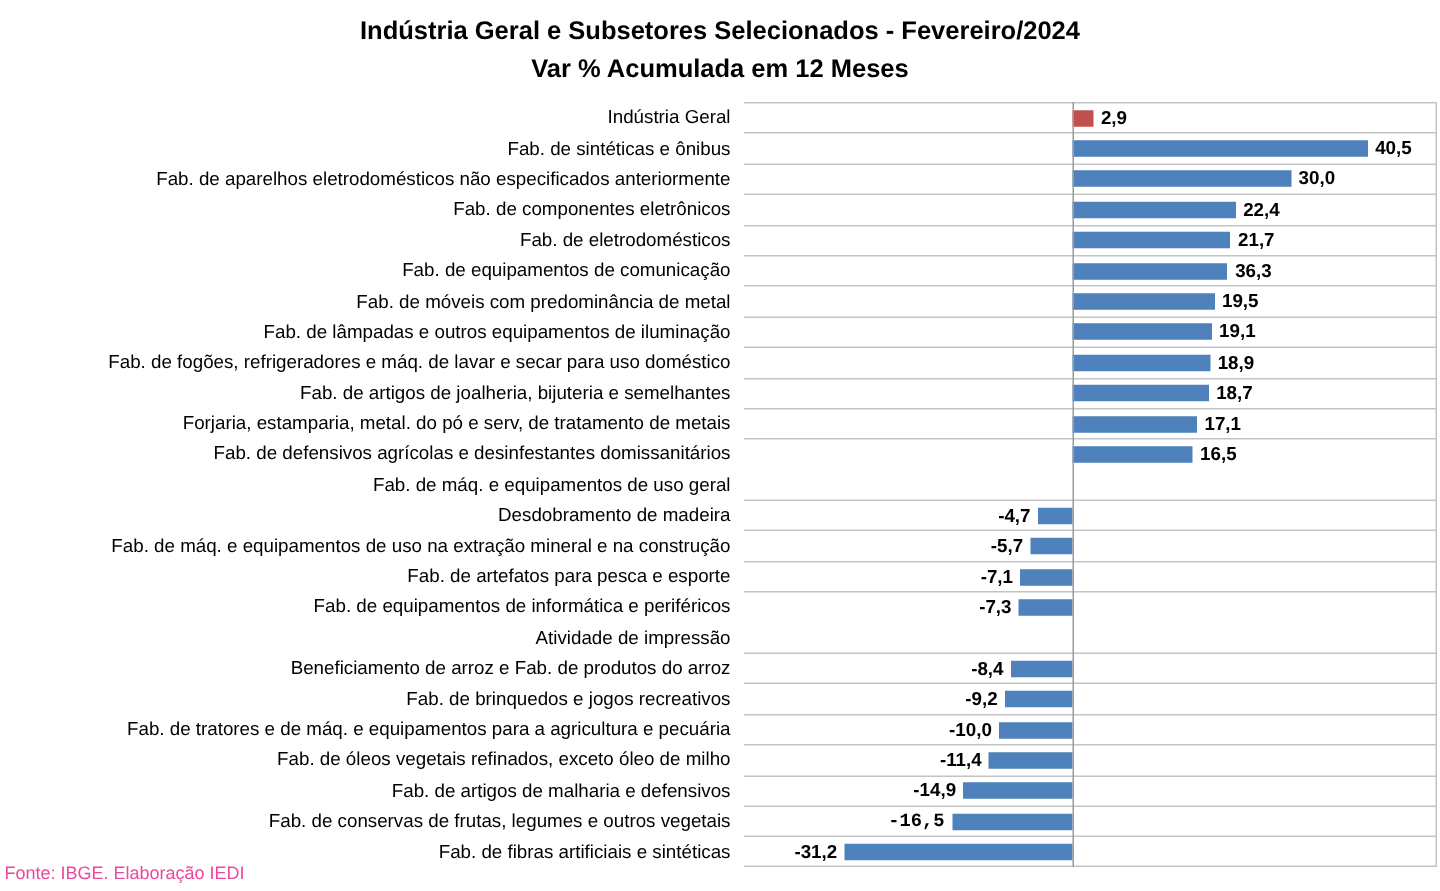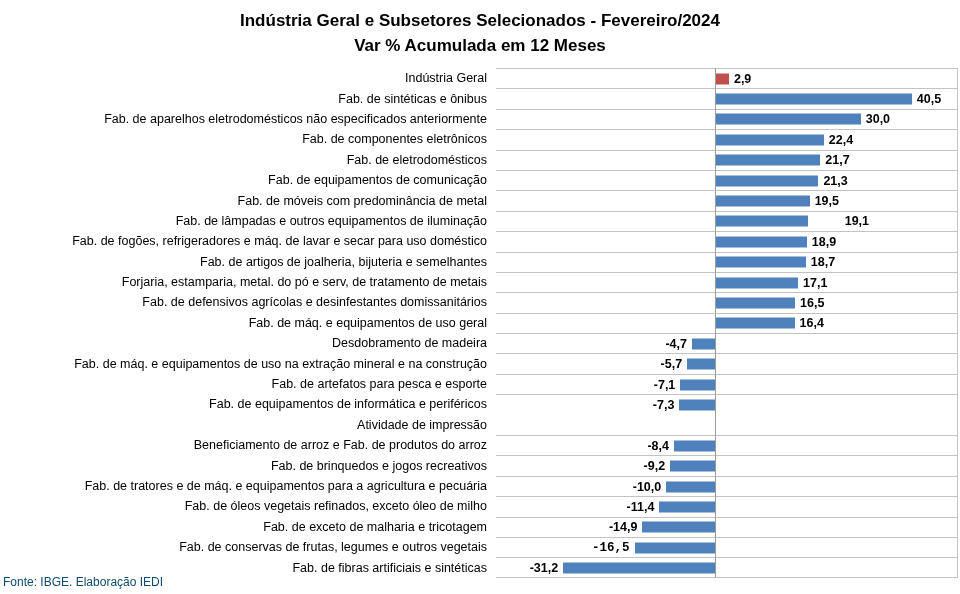--- a/index.html
+++ b/index.html
@@ -26,21 +26,21 @@
   .cell{flex:1;position:relative;margin-right:2px;border-top:1px solid var(--grid);}
   .row.last .cell{border-bottom:1px solid var(--grid);}
   .bar{position:absolute;top:50%;transform:translateY(-50%);height:11px;}
   .val{
     position:absolute;top:50%;transform:translateY(-50%);
     font-size:12.5px;font-weight:bold;white-space:nowrap;line-height:1;color:#000;
   }
   .overlay{position:absolute;left:496px;right:2px;top:0;bottom:0;pointer-events:none;}
   .zero{position:absolute;top:0;bottom:0;width:1px;background:var(--axis);}
   .rborder{position:absolute;right:0;top:0;bottom:0;width:1px;background:var(--grid);}
-  .source{position:absolute;left:3px;top:575px;font-size:12px;color:#0c4a6e;}
+  .source{position:absolute;left:3px;top:575px;font-size:12px;color:#ec4899;}
 </style>
 </head>
 <body>
 
 <div class="title">
   <div>Indústria Geral e Subsetores Selecionados - Fevereiro/2024</div>
   <div>Var % Acumulada em 12 Meses</div>
 </div>
 
 <div class="chart">
@@ -77,35 +77,35 @@
         <div class="cat">Fab. de eletrodomésticos</div>
         <div class="cell">
           <div class="bar" style="background: rgb(79, 129, 189); width: 22.8421%; left: 47.3684%;"></div>
           <div class="val" style="left: calc(70.2105% + 5px);">21,7</div>
         </div>
       </div>
       <div class="row">
         <div class="cat">Fab. de equipamentos de comunicação</div>
         <div class="cell">
           <div class="bar" style="background: rgb(79, 129, 189); width: 22.4211%; left: 47.3684%;"></div>
-          <div class="val" style="left: calc(69.7895% + 5px);">21,3</div>
+          <div class="val" style="left: calc(69.7895% + 5px);">36,3</div>
         </div>
       </div>
       <div class="row">
         <div class="cat">Fab. de móveis com predominância de metal</div>
         <div class="cell">
           <div class="bar" style="background: rgb(79, 129, 189); width: 20.5263%; left: 47.3684%;"></div>
           <div class="val" style="left: calc(67.8947% + 5px);">19,5</div>
         </div>
       </div>
       <div class="row">
         <div class="cat">Fab. de lâmpadas e outros equipamentos de iluminação</div>
         <div class="cell">
           <div class="bar" style="background: rgb(79, 129, 189); width: 20.1053%; left: 47.3684%;"></div>
-          <div class="val" style="left: calc(67.4737% + 5px); margin-left: 32px;">19,1</div>
+          <div class="val" style="left: calc(67.4737% + 5px);">19,1</div>
         </div>
       </div>
       <div class="row">
         <div class="cat">Fab. de fogões, refrigeradores e máq. de lavar e secar para uso doméstico</div>
         <div class="cell">
           <div class="bar" style="background: rgb(79, 129, 189); width: 19.8947%; left: 47.3684%;"></div>
           <div class="val" style="left: calc(67.2632% + 5px);">18,9</div>
         </div>
       </div>
       <div class="row">
@@ -124,24 +124,20 @@
       </div>
       <div class="row">
         <div class="cat">Fab. de defensivos agrícolas e desinfestantes domissanitários</div>
         <div class="cell">
           <div class="bar" style="background: rgb(79, 129, 189); width: 17.3684%; left: 47.3684%;"></div>
           <div class="val" style="left: calc(64.7368% + 5px);">16,5</div>
         </div>
       </div>
       <div class="row">
         <div class="cat">Fab. de máq. e equipamentos de uso geral</div>
-        <div class="cell">
-          <div class="bar" style="background: rgb(79, 129, 189); width: 17.2632%; left: 47.3684%;"></div>
-          <div class="val" style="left: calc(64.6316% + 5px);">16,4</div>
-        </div>
       </div>
       <div class="row">
         <div class="cat">Desdobramento de madeira</div>
         <div class="cell">
           <div class="bar" style="background: rgb(79, 129, 189); width: 4.94737%; left: 42.4211%;"></div>
           <div class="val" style="right: calc(57.5789% + 5px); text-align: right;">-4,7</div>
         </div>
       </div>
       <div class="row">
         <div class="cat">Fab. de máq. e equipamentos de uso na extração mineral e na construção</div>
@@ -189,21 +185,21 @@
         </div>
       </div>
       <div class="row">
         <div class="cat">Fab. de óleos vegetais refinados, exceto óleo de milho</div>
         <div class="cell">
           <div class="bar" style="background: rgb(79, 129, 189); width: 12%; left: 35.3684%;"></div>
           <div class="val" style="right: calc(64.6316% + 5px);">-11,4</div>
         </div>
       </div>
       <div class="row">
-        <div class="cat">Fab. de exceto de malharia e tricotagem</div>
+        <div class="cat">Fab. de artigos de malharia e defensivos</div>
         <div class="cell">
           <div class="bar" style="background: rgb(79, 129, 189); width: 15.6842%; left: 31.6842%;"></div>
           <div class="val" style="right: calc(68.3158% + 5px);">-14,9</div>
         </div>
       </div>
       <div class="row">
         <div class="cat">Fab. de conservas de frutas, legumes e outros vegetais</div>
         <div class="cell">
           <div class="bar" style="background: rgb(79, 129, 189); width: 17.3684%; left: 30%;"></div>
           <div class="val" style="right: calc(70% + 5px); font-family: Liberation Mono, monospace;">-16,5</div>

